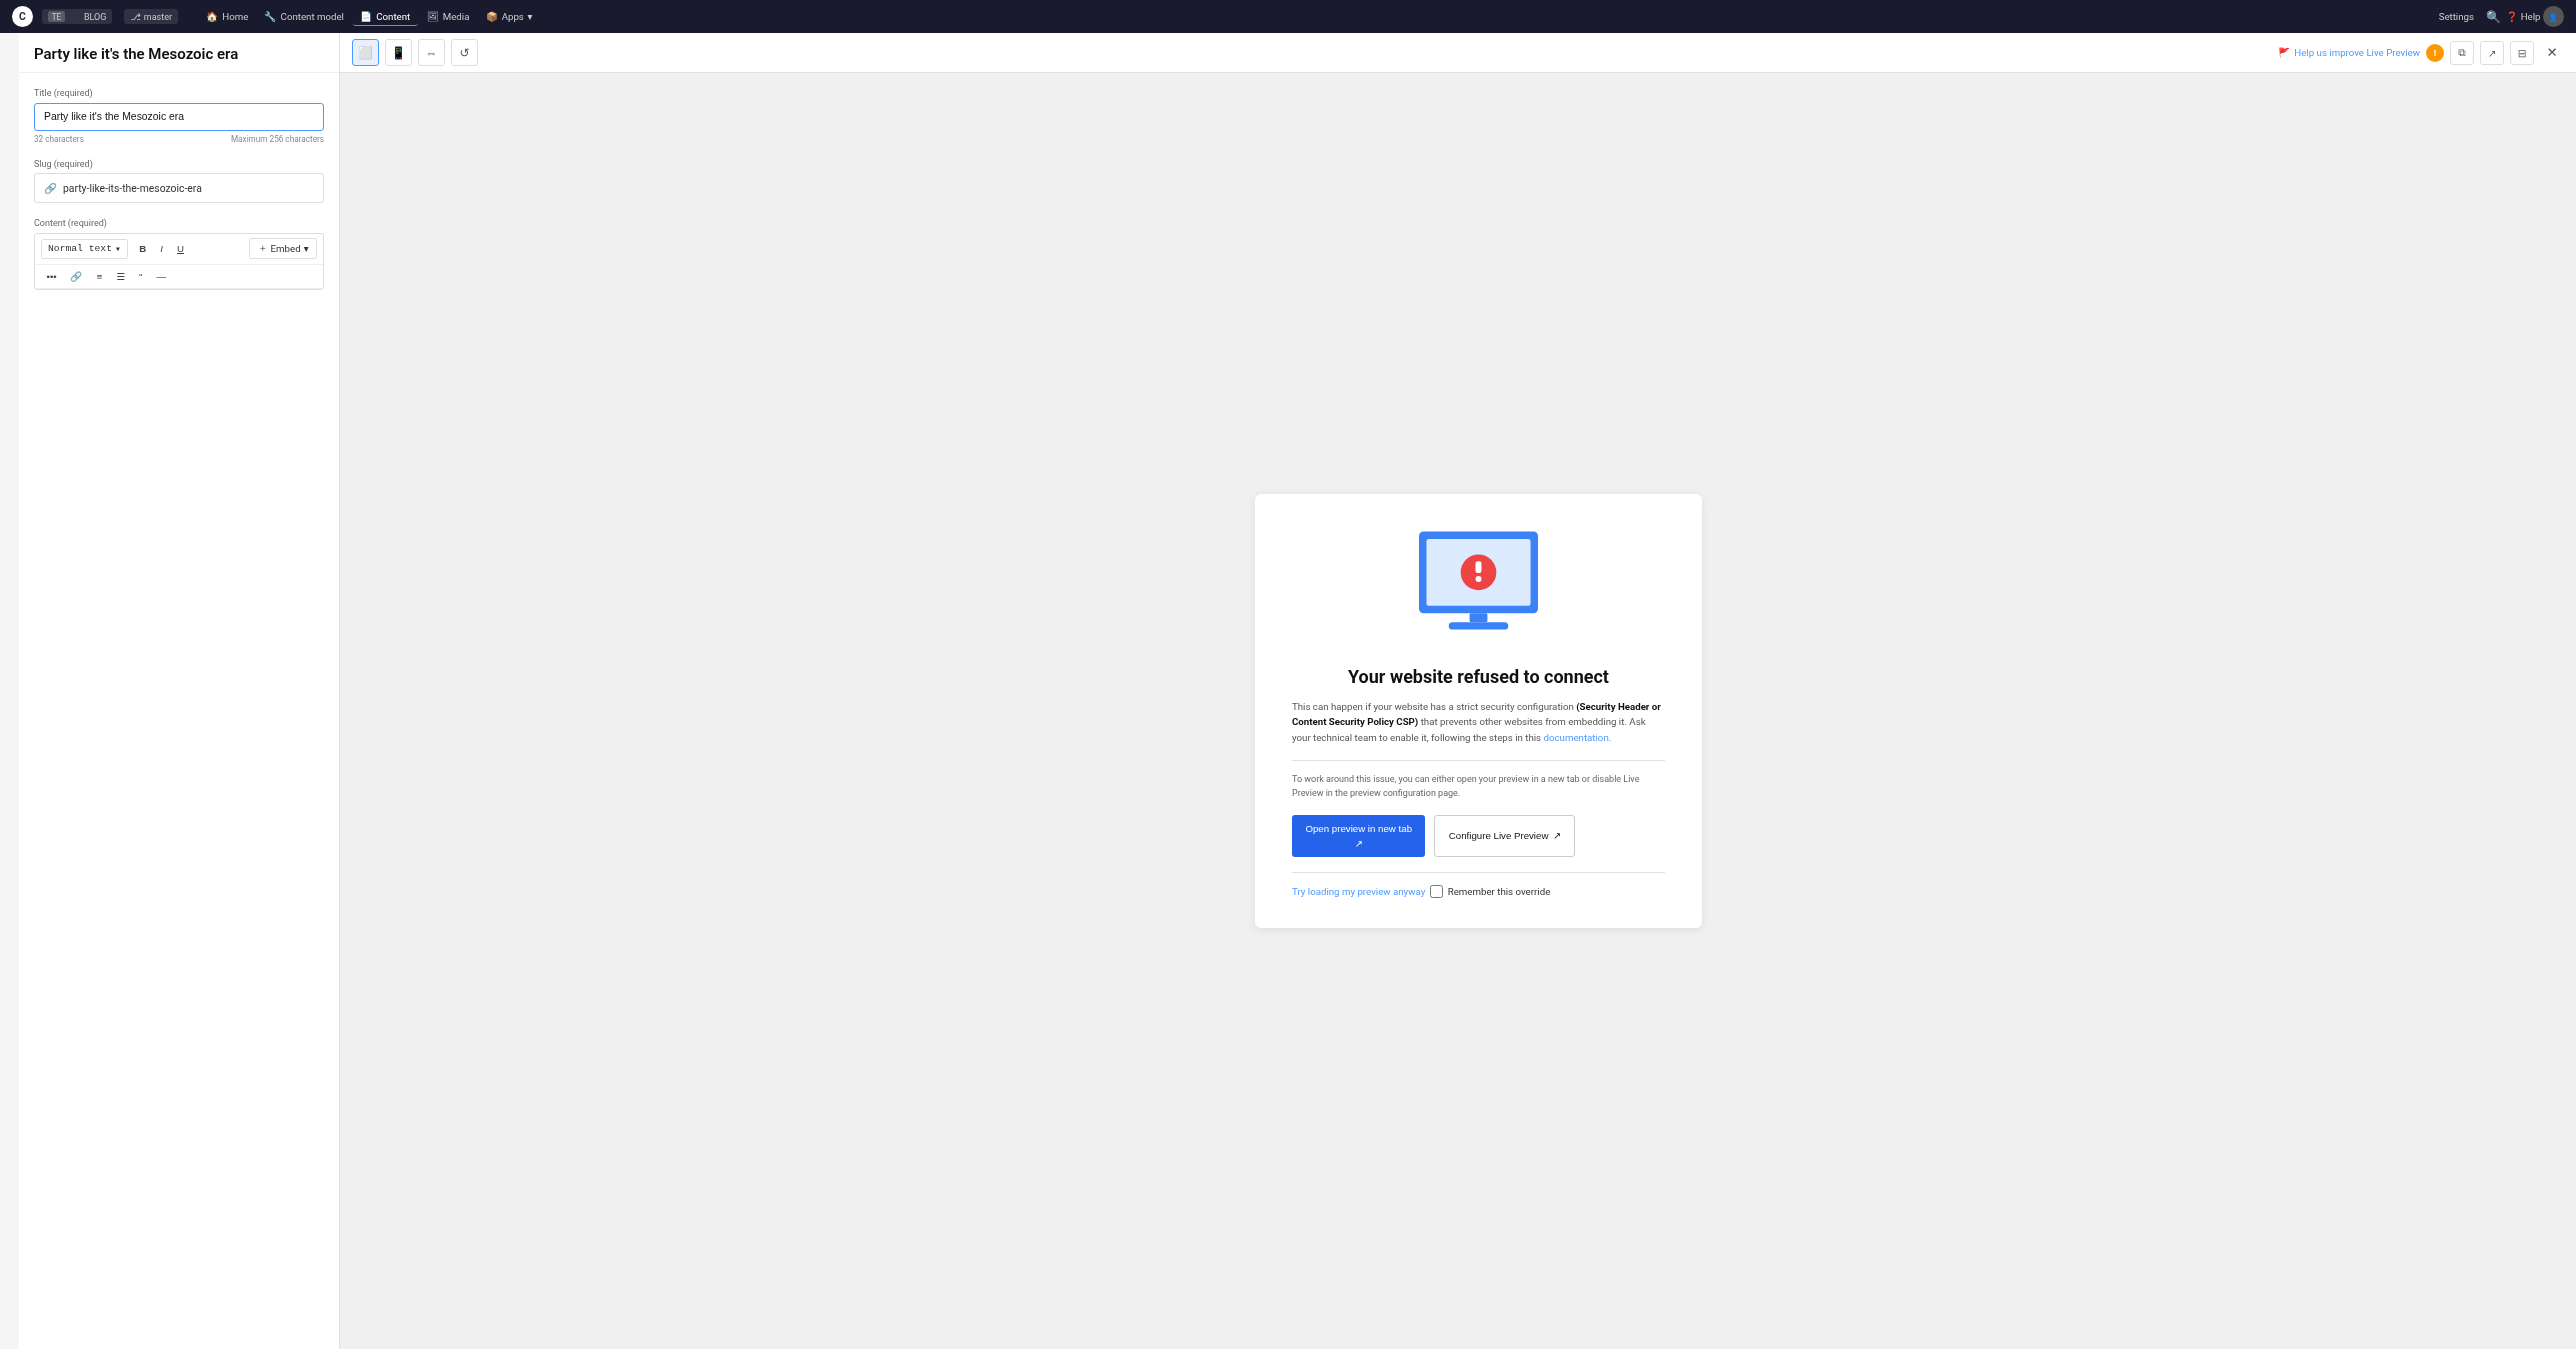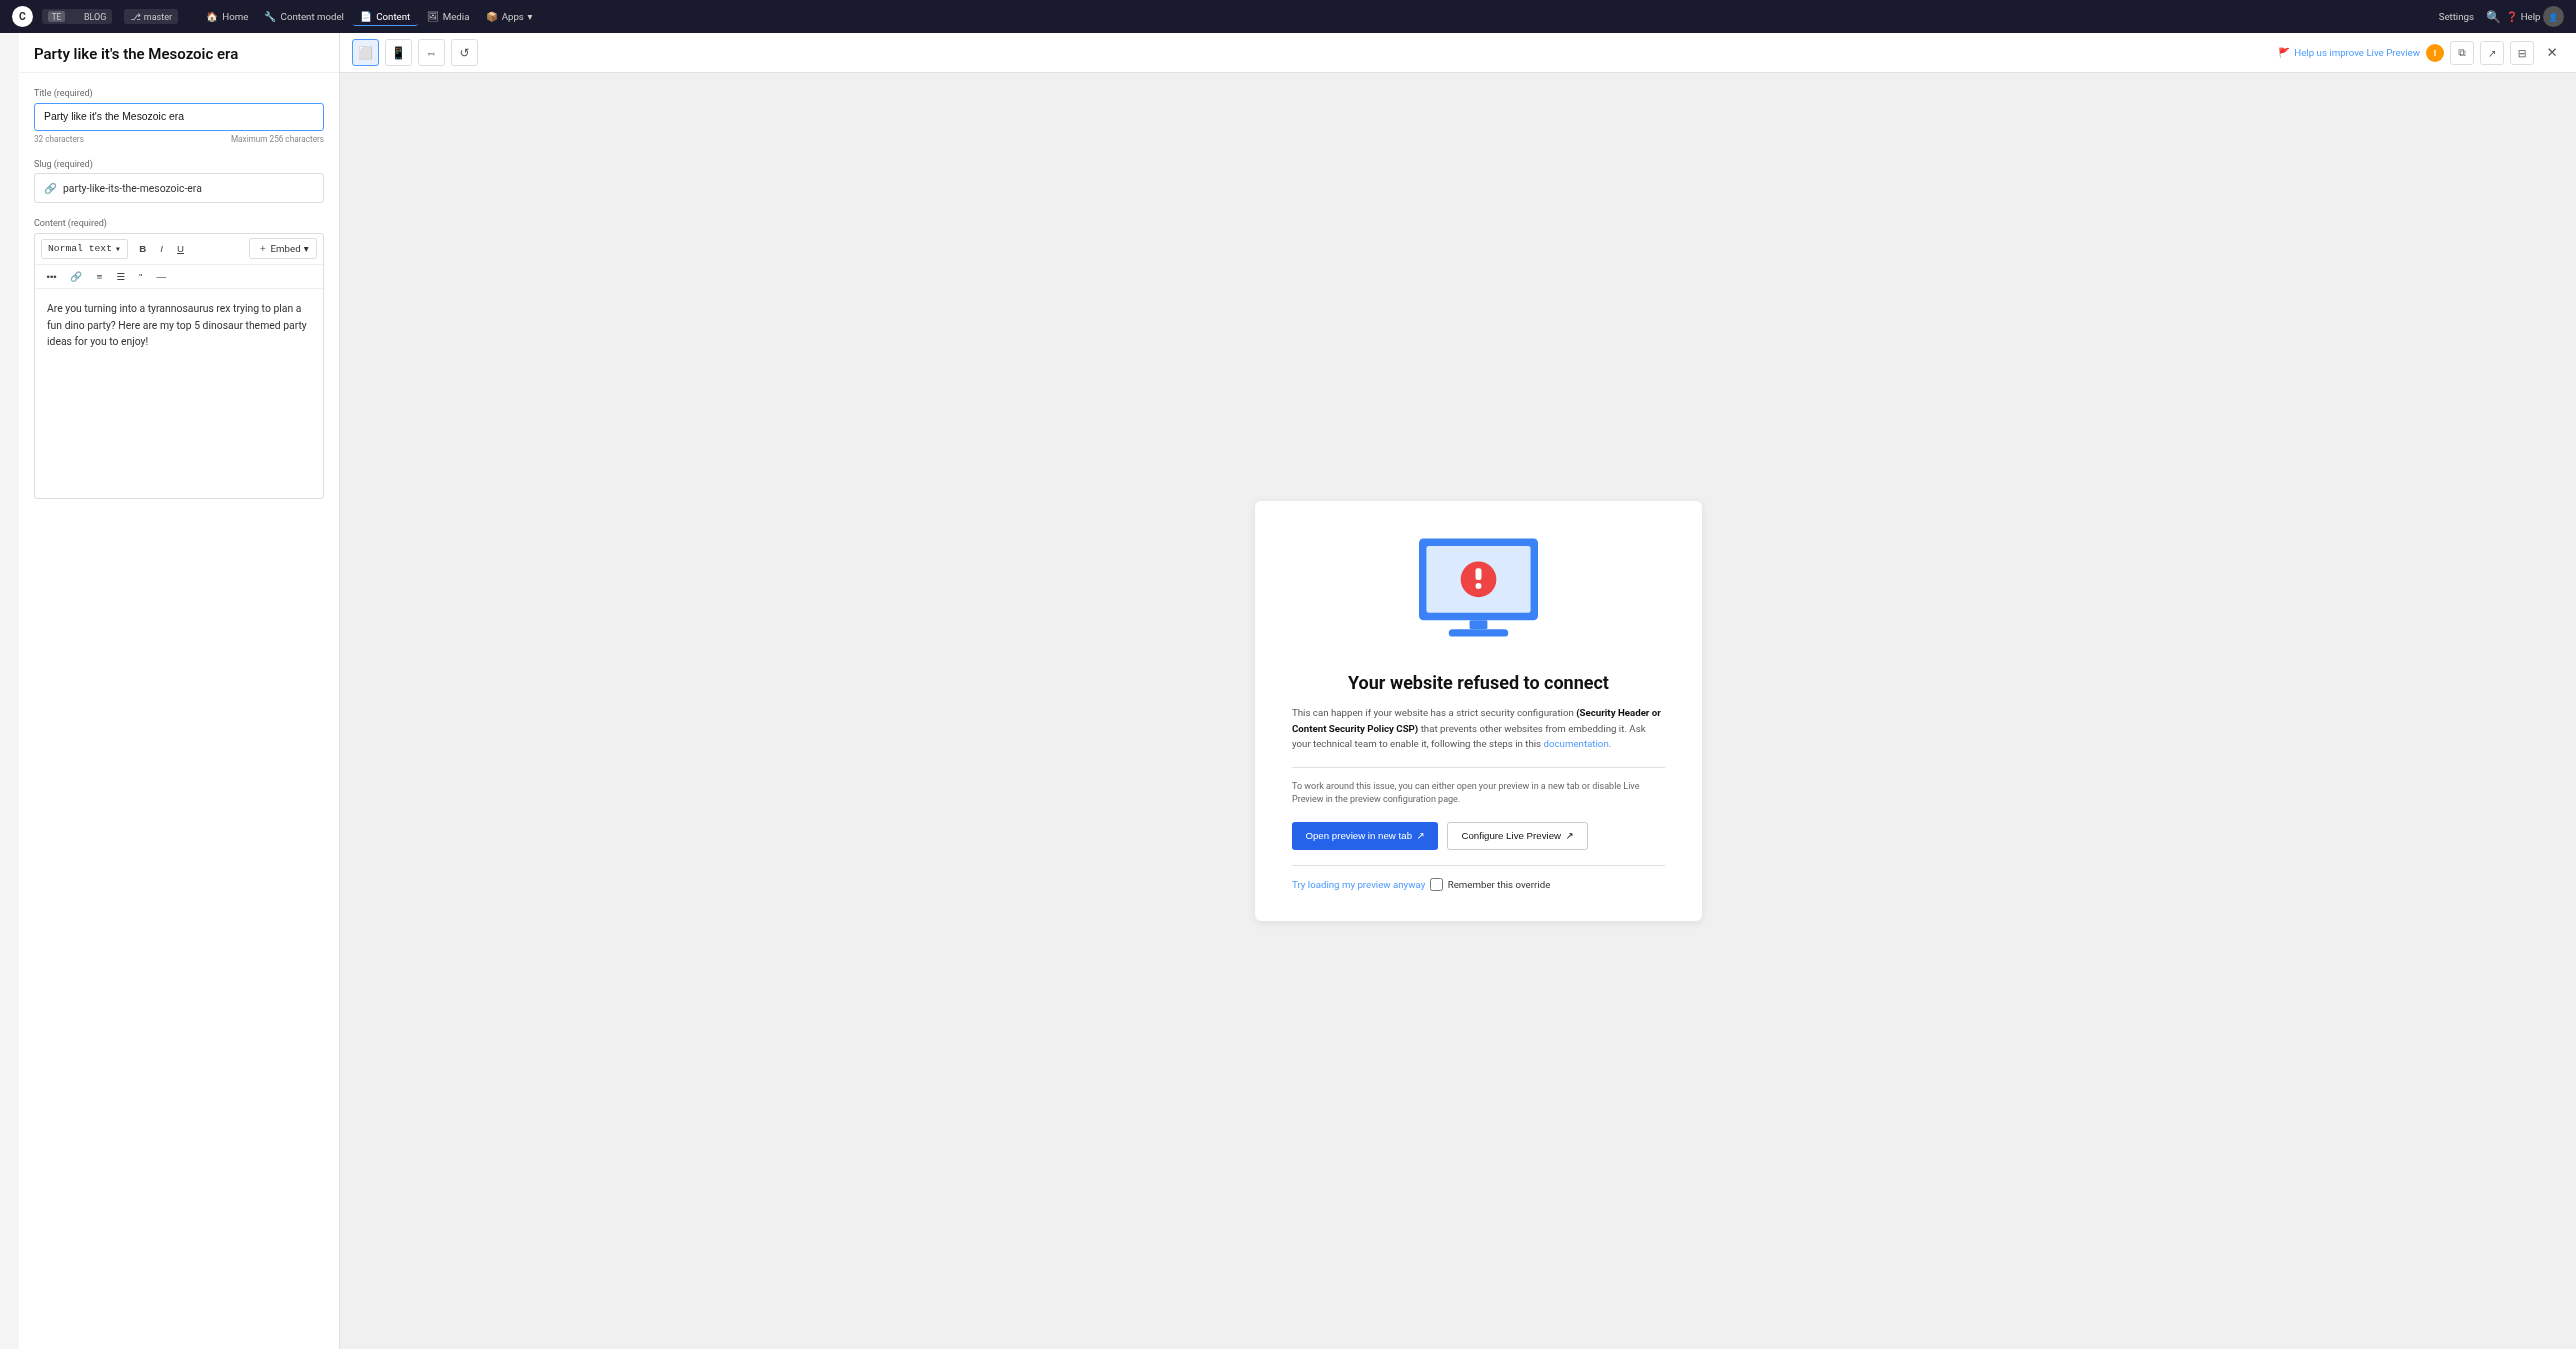--- a/index.html
+++ b/index.html
@@ -352,21 +352,21 @@
     }
     .btn-primary {
       background: #2563eb;
       color: #fff;
       border: none;
       border-radius: 3px;
       padding: 7.5px 13.4px;
       font-size: 9.7px;
       font-weight: 500;
       cursor: pointer;
-      display: flex; align-items: center; gap: 4.5px;
+      display: flex; align-items: center; gap: 4.5px; flex-direction: column;
     }
     .btn-secondary {
       background: #fff;
       color: #111;
       border: 0.7px solid #ccc;
       border-radius: 3px;
       padding: 7.5px 13.4px;
       font-size: 9.7px;
       font-weight: 500;
       cursor: pointer;
@@ -494,23 +494,20 @@
 
           <div class="rte-toolbar-row2">
             <button class="rte-btn">•••</button>
             <button class="rte-btn">🔗</button>
             <button class="rte-btn">≡</button>
             <button class="rte-btn">☰</button>
             <button class="rte-btn">"</button>
             <button class="rte-btn">—</button>
           </div>
 
-          <div class="rte-content">
-            <p>Are you turning into a tyrannosaurus rex trying to plan a fun dino party? Here are my top 5 dinosaur themed party ideas for you to enjoy!</p>
-          </div>
         </div>
       </div>
 
     </div>
   </div>
 
   <div class="right-panel">
 
     <div class="preview-toolbar">
       <button class="preview-view-btn active" title="Desktop">⬜</button>

